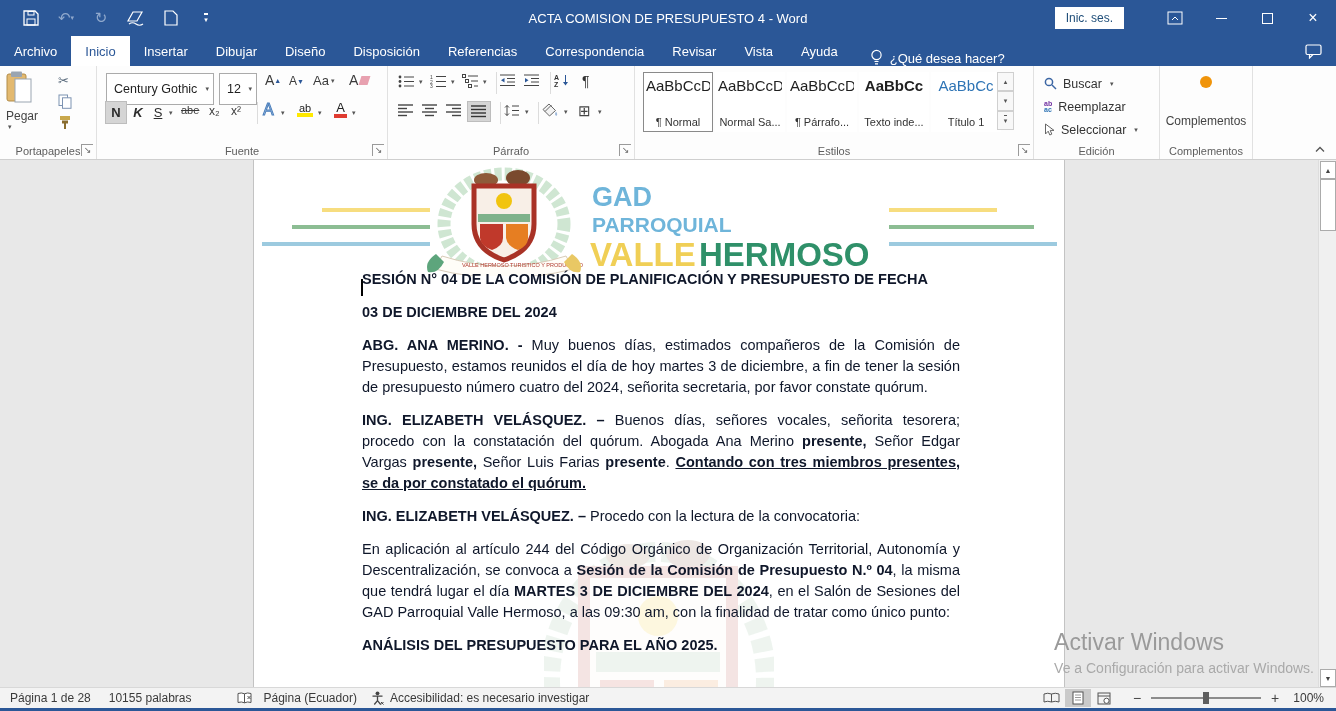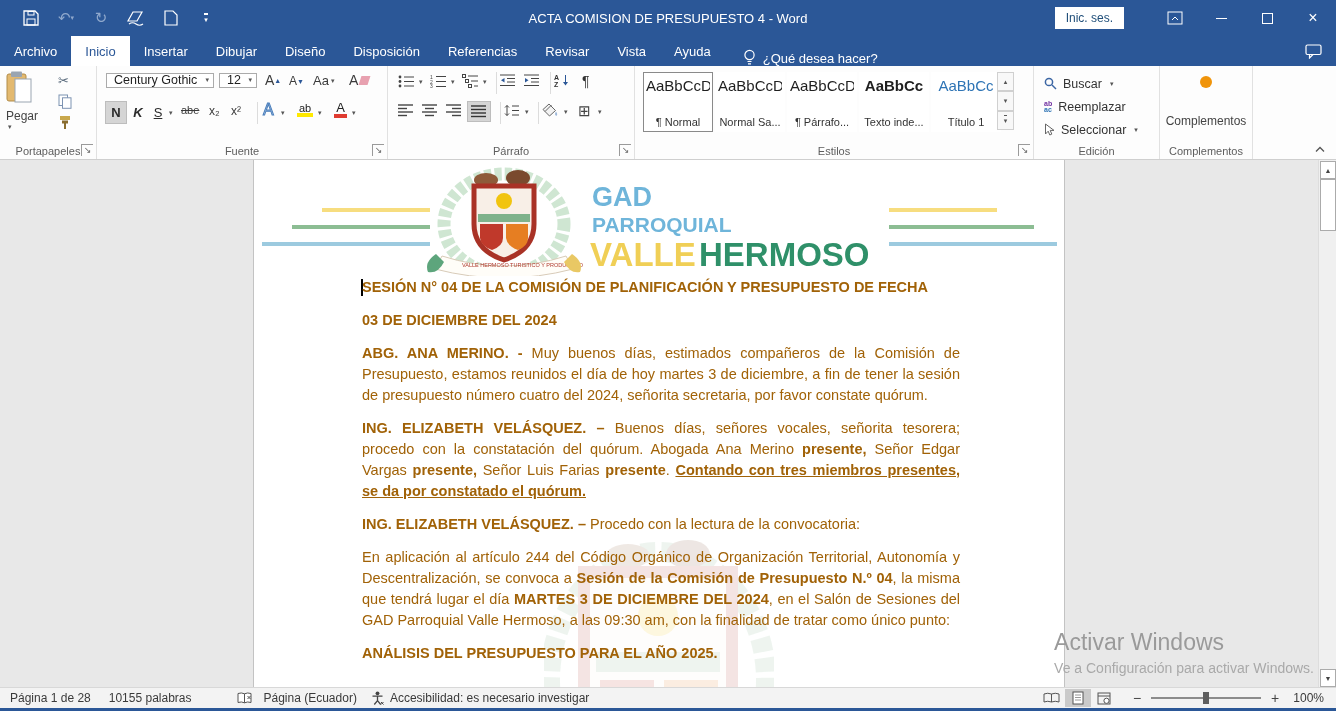--- a/index.html
+++ b/index.html
@@ -31,21 +31,21 @@
           border-bottom:1px solid #cfcfcf;display:flex;}
   .rgroup{position:relative;border-right:1px solid #e1e1e1;height:100%;flex:0 0 auto;}
   .glabel{position:absolute;bottom:2px;left:0;right:0;text-align:center;
           font-size:11px;color:#5d5d5d;}
   .launcher{position:absolute;right:3px;bottom:3px;font-size:9px;color:#666;
             width:11px;height:11px;line-height:11px;text-align:center;
             border-top:1px solid #9a9a9a;border-left:1px solid #9a9a9a;}
   .rbtn{display:inline-flex;align-items:center;justify-content:center;color:#3b3b3b;}
   .dd{font-size:7px;color:#555;margin-left:2px;}
   .combo{border:1px solid #ababab;background:#fff;font-size:12.5px;color:#1f1f1f;
-         display:inline-flex;align-items:center;padding:1px 4px 2px 7px;height:15px;box-sizing:border-box;}
+         display:inline-flex;align-items:center;padding:1px 4px 2px 7px;height:32px;box-sizing:border-box;}
   .combo .dd{margin-left:auto;padding-left:6px;}
   .tglyph{font-size:13px;color:#2b2b2b;}
   .active-toggle{background:#d5d5d5;outline:1px solid #bdbdbd;}
   .colorbar{display:block;height:4px;margin-top:-1px;}
   .vline{width:1px;background:#dcdcdc;height:22px;align-self:center;margin:0 4px;}
   
   .stylecards{position:absolute;left:8px;top:6px;display:flex;gap:2px;}
   .scard{width:68px;height:58px;background:#fff;border:1px solid transparent;
          display:flex;flex-direction:column;align-items:center;justify-content:center;}
   .scard.sel{border:1px solid #8a8a8a;box-shadow:0 0 0 1px #fff inset;}
@@ -53,22 +53,22 @@
   .slab{font-size:11px;color:#333;margin-top:22px;white-space:nowrap;overflow:hidden;max-width:64px;}
   .sarrows{position:absolute;left:362px;top:6px;width:17px;height:58px;display:flex;flex-direction:column;}
   .sarrow{flex:1;border:1px solid #d0d0d0;background:#f8f8f8;font-size:7px;color:#555;
           display:flex;align-items:center;justify-content:center;}
   
   .edrow{display:flex;align-items:center;gap:6px;font-size:12.5px;color:#333;height:21px;margin:2px 0 0 10px;}
   
   .docarea{position:absolute;top:160px;left:0;right:0;bottom:23px;background:#e8e8e8;overflow:hidden;}
   .page{position:absolute;left:253px;top:0;width:810px;height:620px;background:#fff;
         border-left:1px solid #c3c3c3;border-right:1px solid #c3c3c3;}
-  .doctext{position:absolute;left:108px;width:598px;top:117px;
-           font-size:14.5px;line-height:21px;color:#a16207;text-align:justify;}
+  .doctext{position:absolute;left:108px;width:598px;top:109px;
+           font-size:14.5px;line-height:21px;color:#0f172a;text-align:justify;}
   .doctext p{margin:0 0 12px 0;}
   .doctext .b{font-weight:bold;}
   .doctext .u{text-decoration:underline;}
   .caret{position:absolute;left:107px;top:119px;width:1.5px;height:17px;background:#000;}
   .crest-wm{position:absolute;left:290px;top:380px;opacity:0.13;}
   .activate{position:absolute;right:22px;bottom:12px;color:#9d9d9d;text-align:left;}
   .activate .l1{font-size:23px;color:#9a9a9a;}
   .activate .l2{font-size:14px;color:#a9a9a9;margin-top:4px;}
   
   .vscroll{position:absolute;right:0;top:0;bottom:0;width:17px;background:#f0f0f0;border-left:1px solid #ddd;}
@@ -137,20 +137,21 @@
 </div>
 
 <div class="tabrow">
   <div class="tab">Archivo</div>
   <div class="tab active">Inicio</div>
   <div class="tab">Insertar</div>
   <div class="tab">Dibujar</div>
   <div class="tab">Diseño</div>
   <div class="tab">Disposición</div>
   <div class="tab">Referencias</div>
+  <div class="tab">Correspondencia</div>
   <div class="tab">Revisar</div>
   <div class="tab">Vista</div>
   <div class="tab">Ayuda</div>
   <div class="tellme">
     <span>
       <svg width="13" height="17" viewBox="0 0 13 17">
           <circle cx="6.5" cy="6" r="4.6" fill="none" stroke="#fff" stroke-width="1.2"></circle>
           <path d="M4.5 12.5 h4 M5 14.8 h3" stroke="#fff" stroke-width="1.2"></path>
         </svg>
     </span>

